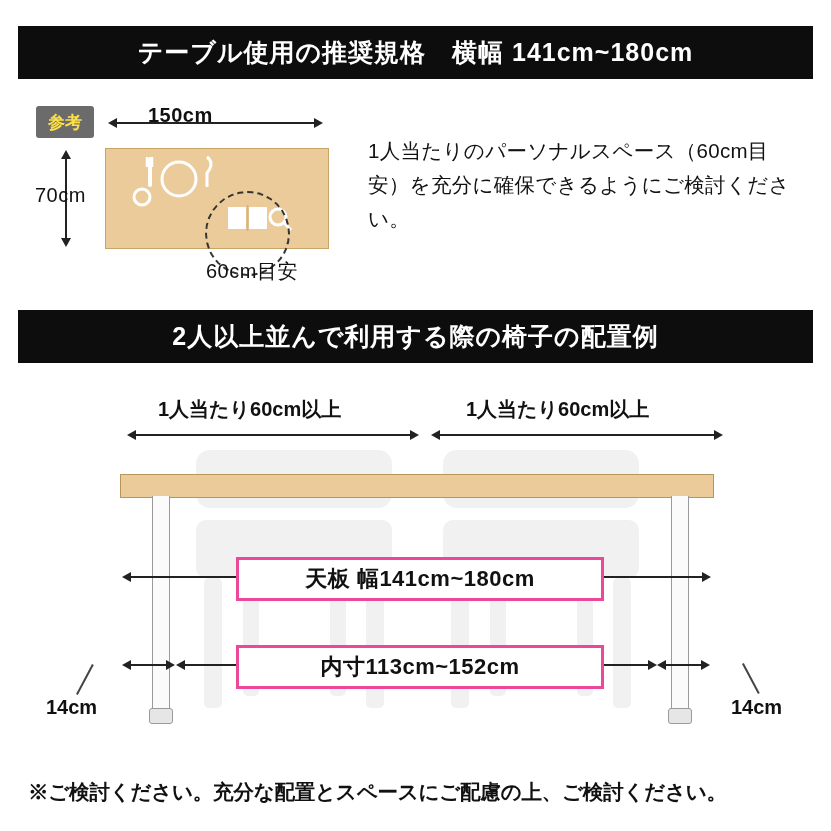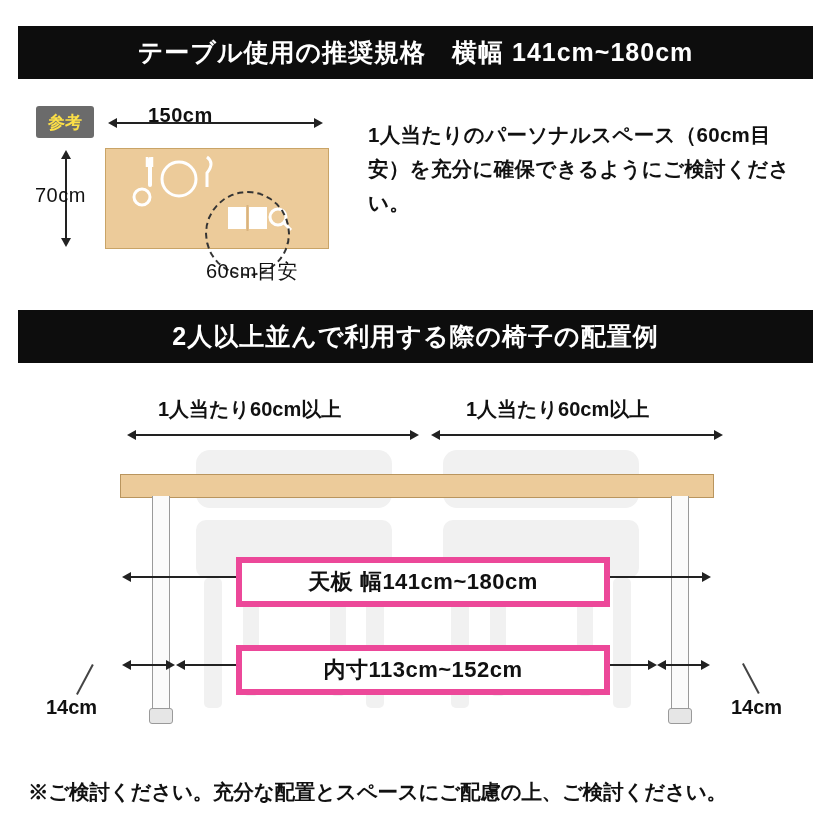--- a/index.html
+++ b/index.html
@@ -143,25 +143,25 @@
     width: 81px;
     height: 81px;
     border: 2px dashed #333;
     border-radius: 50%;
     background: transparent;
   }
 
   .para {
     position: absolute;
     left: 368px;
-    top: 118px;
+    top: 134px;
     width: 432px;
     font-size: 20.5px;
     line-height: 1.65;
-    font-weight: bold;
+    font-weight: normal;
     letter-spacing: .3px;
   }
 
   
   #lbl-per1 {
     position: absolute;
     left: 158px;
     top: 396px;
     font-size: 20px;
     font-weight: bold;
@@ -195,21 +195,21 @@
     width: 22px;
     height: 14px;
     background: #e6e6e6;
     border: 1.5px solid #9a9a9a;
     border-radius: 3px;
   }
 
   .callout {
     position: absolute;
     background: #ffffff;
-    border: 6px solid #ec4899;
+    border: 3px solid #ec4899;
     display: flex;
     align-items: center;
     justify-content: center;
     font-size: 22px;
     font-weight: bold;
     letter-spacing: .5px;
   }
   #callout-top {
     left: 236px;
     top: 557px;

